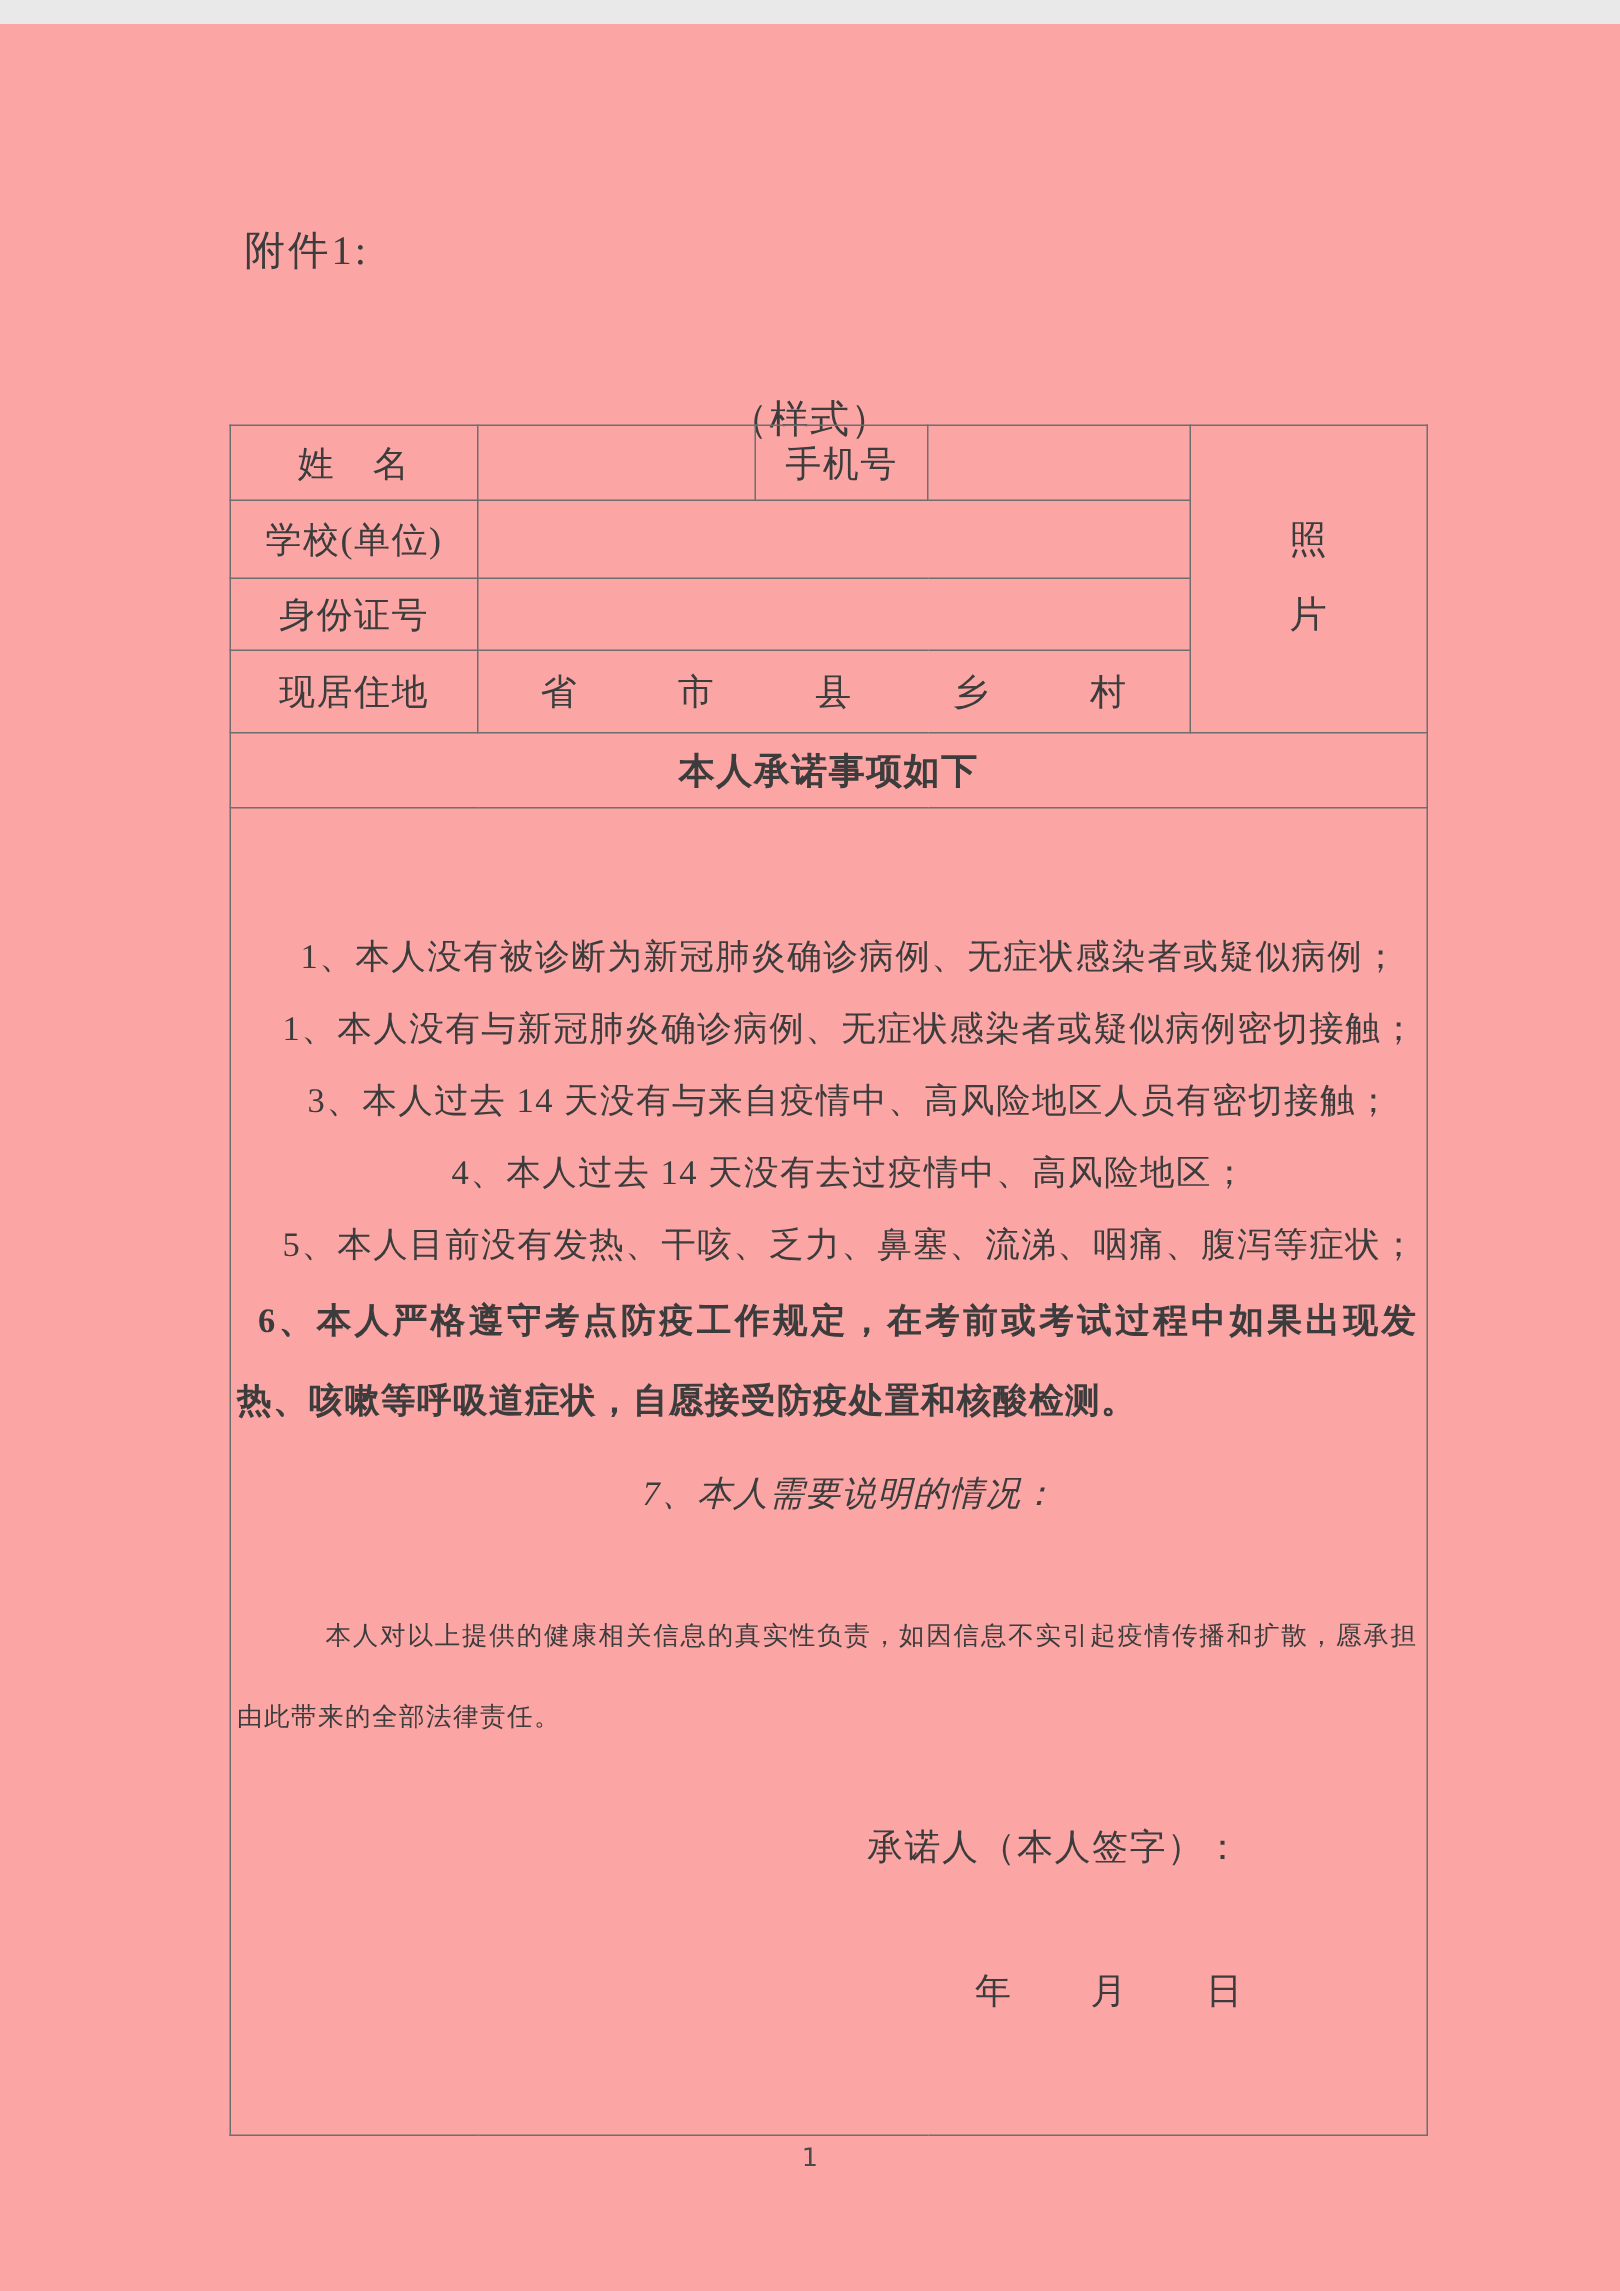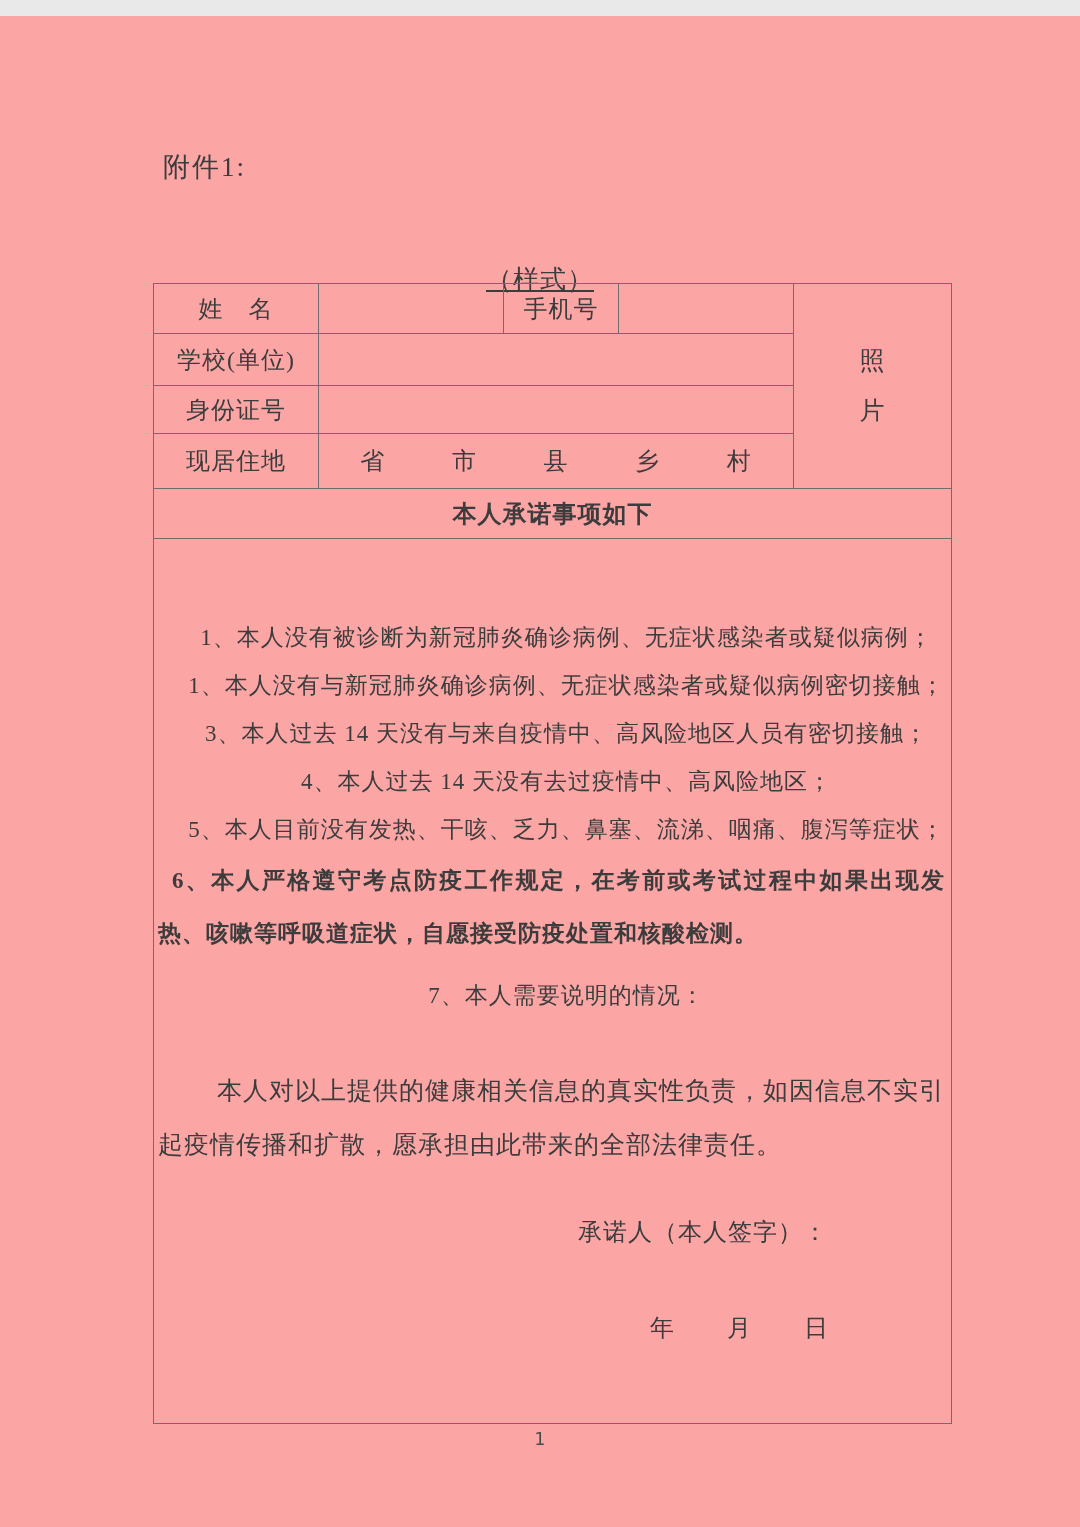--- a/index.html
+++ b/index.html
@@ -16,21 +16,21 @@
   .attachment {
     position:absolute; left:163px; top:133px;
     font-size:27px; letter-spacing:2px;
   }
   .title {
     position:absolute; left:0; top:178px; width:1080px;
     text-align:center; font-size:39px; font-weight:bold; letter-spacing:2px;
   }
   .subtitle {
     position:absolute; left:0; top:246px; width:1080px;
-    text-align:center; font-size:26px; letter-spacing:1px;text-decoration:underline;
+    text-align:center; font-size:26px; letter-spacing:1px;
   }
   table.form {
     position:absolute; left:153px; top:267px;
     width:798px; height:1141px;
     border-collapse:collapse; table-layout:fixed;
   }
   table.form td {
     border:1px solid #6e6e6e;
     font-size:24px;
     text-align:center; vertical-align:middle;
@@ -48,23 +48,23 @@
   }
   .item {
     font-size:23px; line-height:48px; height:48px;
     text-indent:30px; white-space:nowrap; overflow:hidden;
   }
   .item-first { margin-top:4px; }
   .item-wrap {
     font-size:23px; line-height:53px; height:auto;
     text-indent:14px; text-align:justify; white-space:normal; overflow:visible;font-weight:bold;
   }
-  .item-last { margin-top:12px; }
+  .item-last { margin-top:12px;font-style:italic; }
   .declaration {
-    margin-top:44px; font-size:25px; line-height:54px;
+    margin-top:44px; font-size:17px; line-height:54px;
     text-indent:59px; text-align:justify;
   }
   .signature {
     margin-top:36px; padding-left:303px;
     font-size:24px; line-height:48px; letter-spacing:1px;
   }
   .date-line {
     margin-top:48px; padding-left:492px;
     font-size:24px; line-height:48px;
     display:flex; gap:52px;

